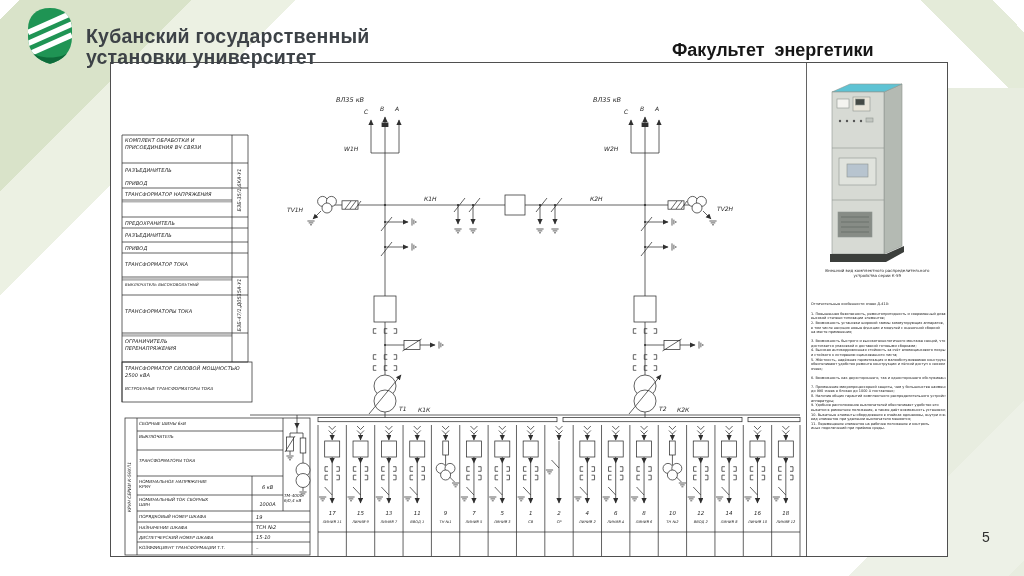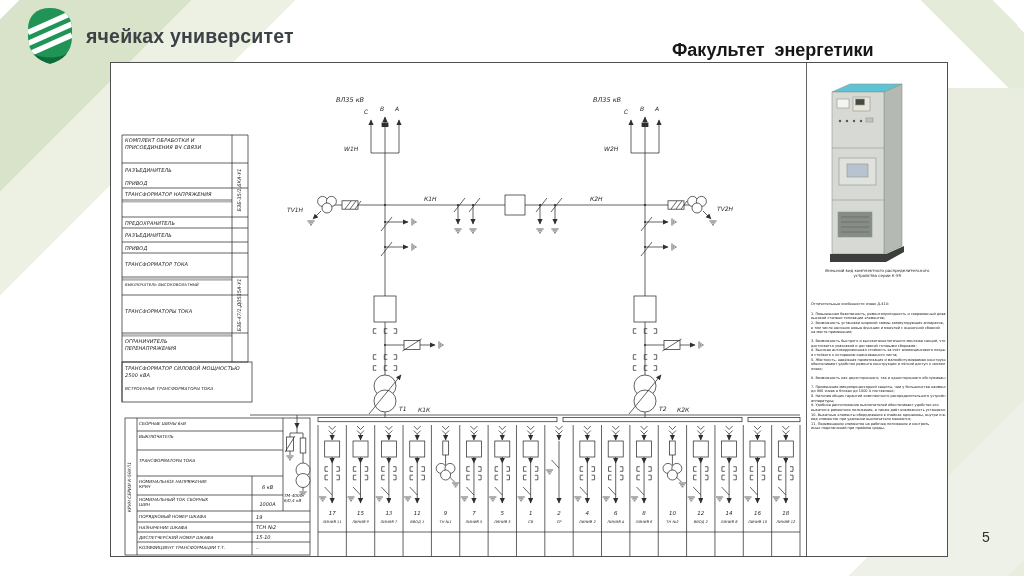--- a/index.html
+++ b/index.html
@@ -55,21 +55,22 @@
     </defs>
   <path d="M26,2 C12,2 4,10 4,23 L4,31 C4,46 13,54 26,58 C39,54 48,46 48,31 L48,23 C48,10 40,2 26,2 Z" fill="#1f9454"></path>
   <g clip-path="url(#leafclip)">
     <rect x="2" y="14" width="48" height="5.5" fill="#fff" transform="rotate(-24 26 17)"></rect>
     <rect x="2" y="25" width="48" height="5.5" fill="#fff" transform="rotate(-24 26 28)"></rect>
     <rect x="2" y="36" width="48" height="5.5" fill="#fff" transform="rotate(-24 26 39)"></rect>
     <path d="M4,44 C14,54 38,54 48,44 L48,50 C38,60 14,60 4,50 Z" fill="#0e6b3a"></path>
   </g>
 </svg>
 <div class="ov uni-title">
-  <div>ячейках университет</div>
+  <div>Кубанский государственный</div>
+  <div>установки университет</div>
 </div>
 <div class="ov fac-title">Факультет  энергетики</div>
 <div class="ov page-num">5</div>
 
 <svg id="schsvg" width="1024" height="576" viewBox="0 0 1024 576">
   <defs>
     <marker id="ah" markerWidth="7" markerHeight="7" refX="5" refY="2.6" orient="auto" markerUnits="userSpaceOnUse">
       <path d="M0,0 L5.5,2.6 L0,5.2 Z" fill="#2f2f2f"></path>
     </marker>
     <path id="ct" d="M2.3,-2.3 H-0.7 V2.3 H2.3" fill="none"></path>

